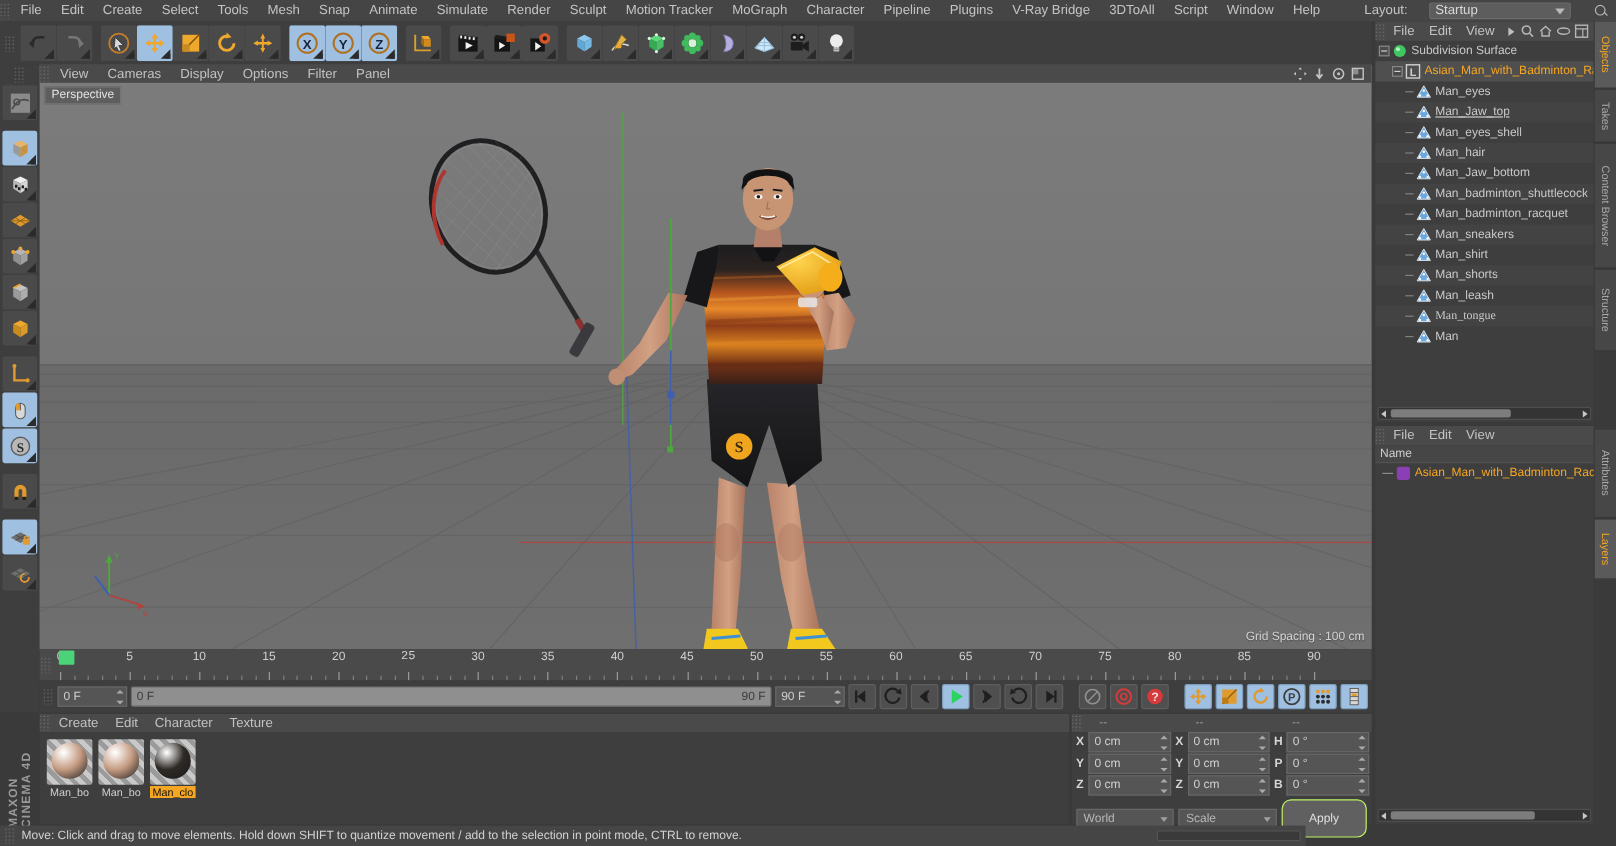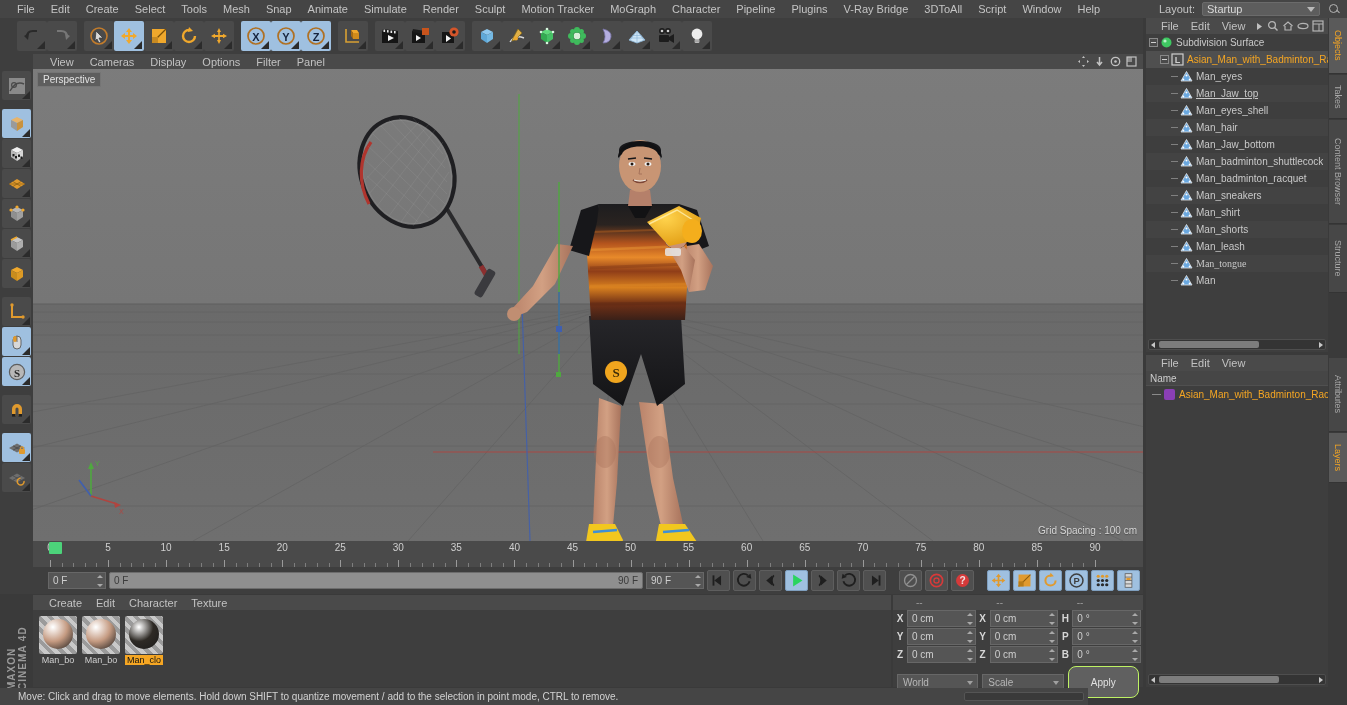--- a/index.html
+++ b/index.html
@@ -27,21 +27,21 @@
   #menubar {
     position: absolute; left: 0; top: 0; width: 1347px; height: 18px;
     background: #454545;
     display: flex; align-items: center;
   }
   #menubar .mi {
     padding: 0 8px; height: 18px; line-height: 18px;
     color: #c4c4c4; font-size: 11px; white-space: nowrap;
   }
   #layoutbox {
-    margin-left: auto; display: flex; align-items: center; gap: 7px;
+    margin-left: auto; display: flex; align-items: center; gap: 18px;
     padding-right: 6px;
   }
   #layoutbox .lbl { color: #c4c4c4; font-size: 11px; }
   .layout-select {
     width: 118px; height: 14px; background: #5d5d5d;
     border: 1px solid #6b6b6b; border-radius: 2px;
     display: flex; align-items: center; padding: 0 4px;
     font-size: 11px; color: #d8d8d8; position: relative;
   }
   .layout-select .caret {
@@ -888,21 +888,21 @@
         <div class="tlab" style="left: 17px;">0</div>
         <div class="tick" style="left: 17px; height: 7px;"></div>
         <div class="tlab" style="left: 75.0556px;">5</div>
         <div class="tick" style="left: 75.0556px; height: 7px;"></div>
         <div class="tlab" style="left: 133.111px;">10</div>
         <div class="tick" style="left: 133.111px; height: 7px;"></div>
         <div class="tlab" style="left: 191.167px;">15</div>
         <div class="tick" style="left: 191.167px; height: 7px;"></div>
         <div class="tlab" style="left: 249.222px;">20</div>
         <div class="tick" style="left: 249.222px; height: 7px;"></div>
-        <div class="tlab" style="left: 307.278px;">25</div>
+        <div class="tlab" style="left: 307.278px; font-family: Liberation Mono, monospace;">25</div>
         <div class="tick" style="left: 307.278px; height: 7px;"></div>
         <div class="tlab" style="left: 365.333px;">30</div>
         <div class="tick" style="left: 365.333px; height: 7px;"></div>
         <div class="tlab" style="left: 423.389px;">35</div>
         <div class="tick" style="left: 423.389px; height: 7px;"></div>
         <div class="tlab" style="left: 481.444px;">40</div>
         <div class="tick" style="left: 481.444px; height: 7px;"></div>
         <div class="tlab" style="left: 539.5px;">45</div>
         <div class="tick" style="left: 539.5px; height: 7px;"></div>
         <div class="tlab" style="left: 597.556px;">50</div>

